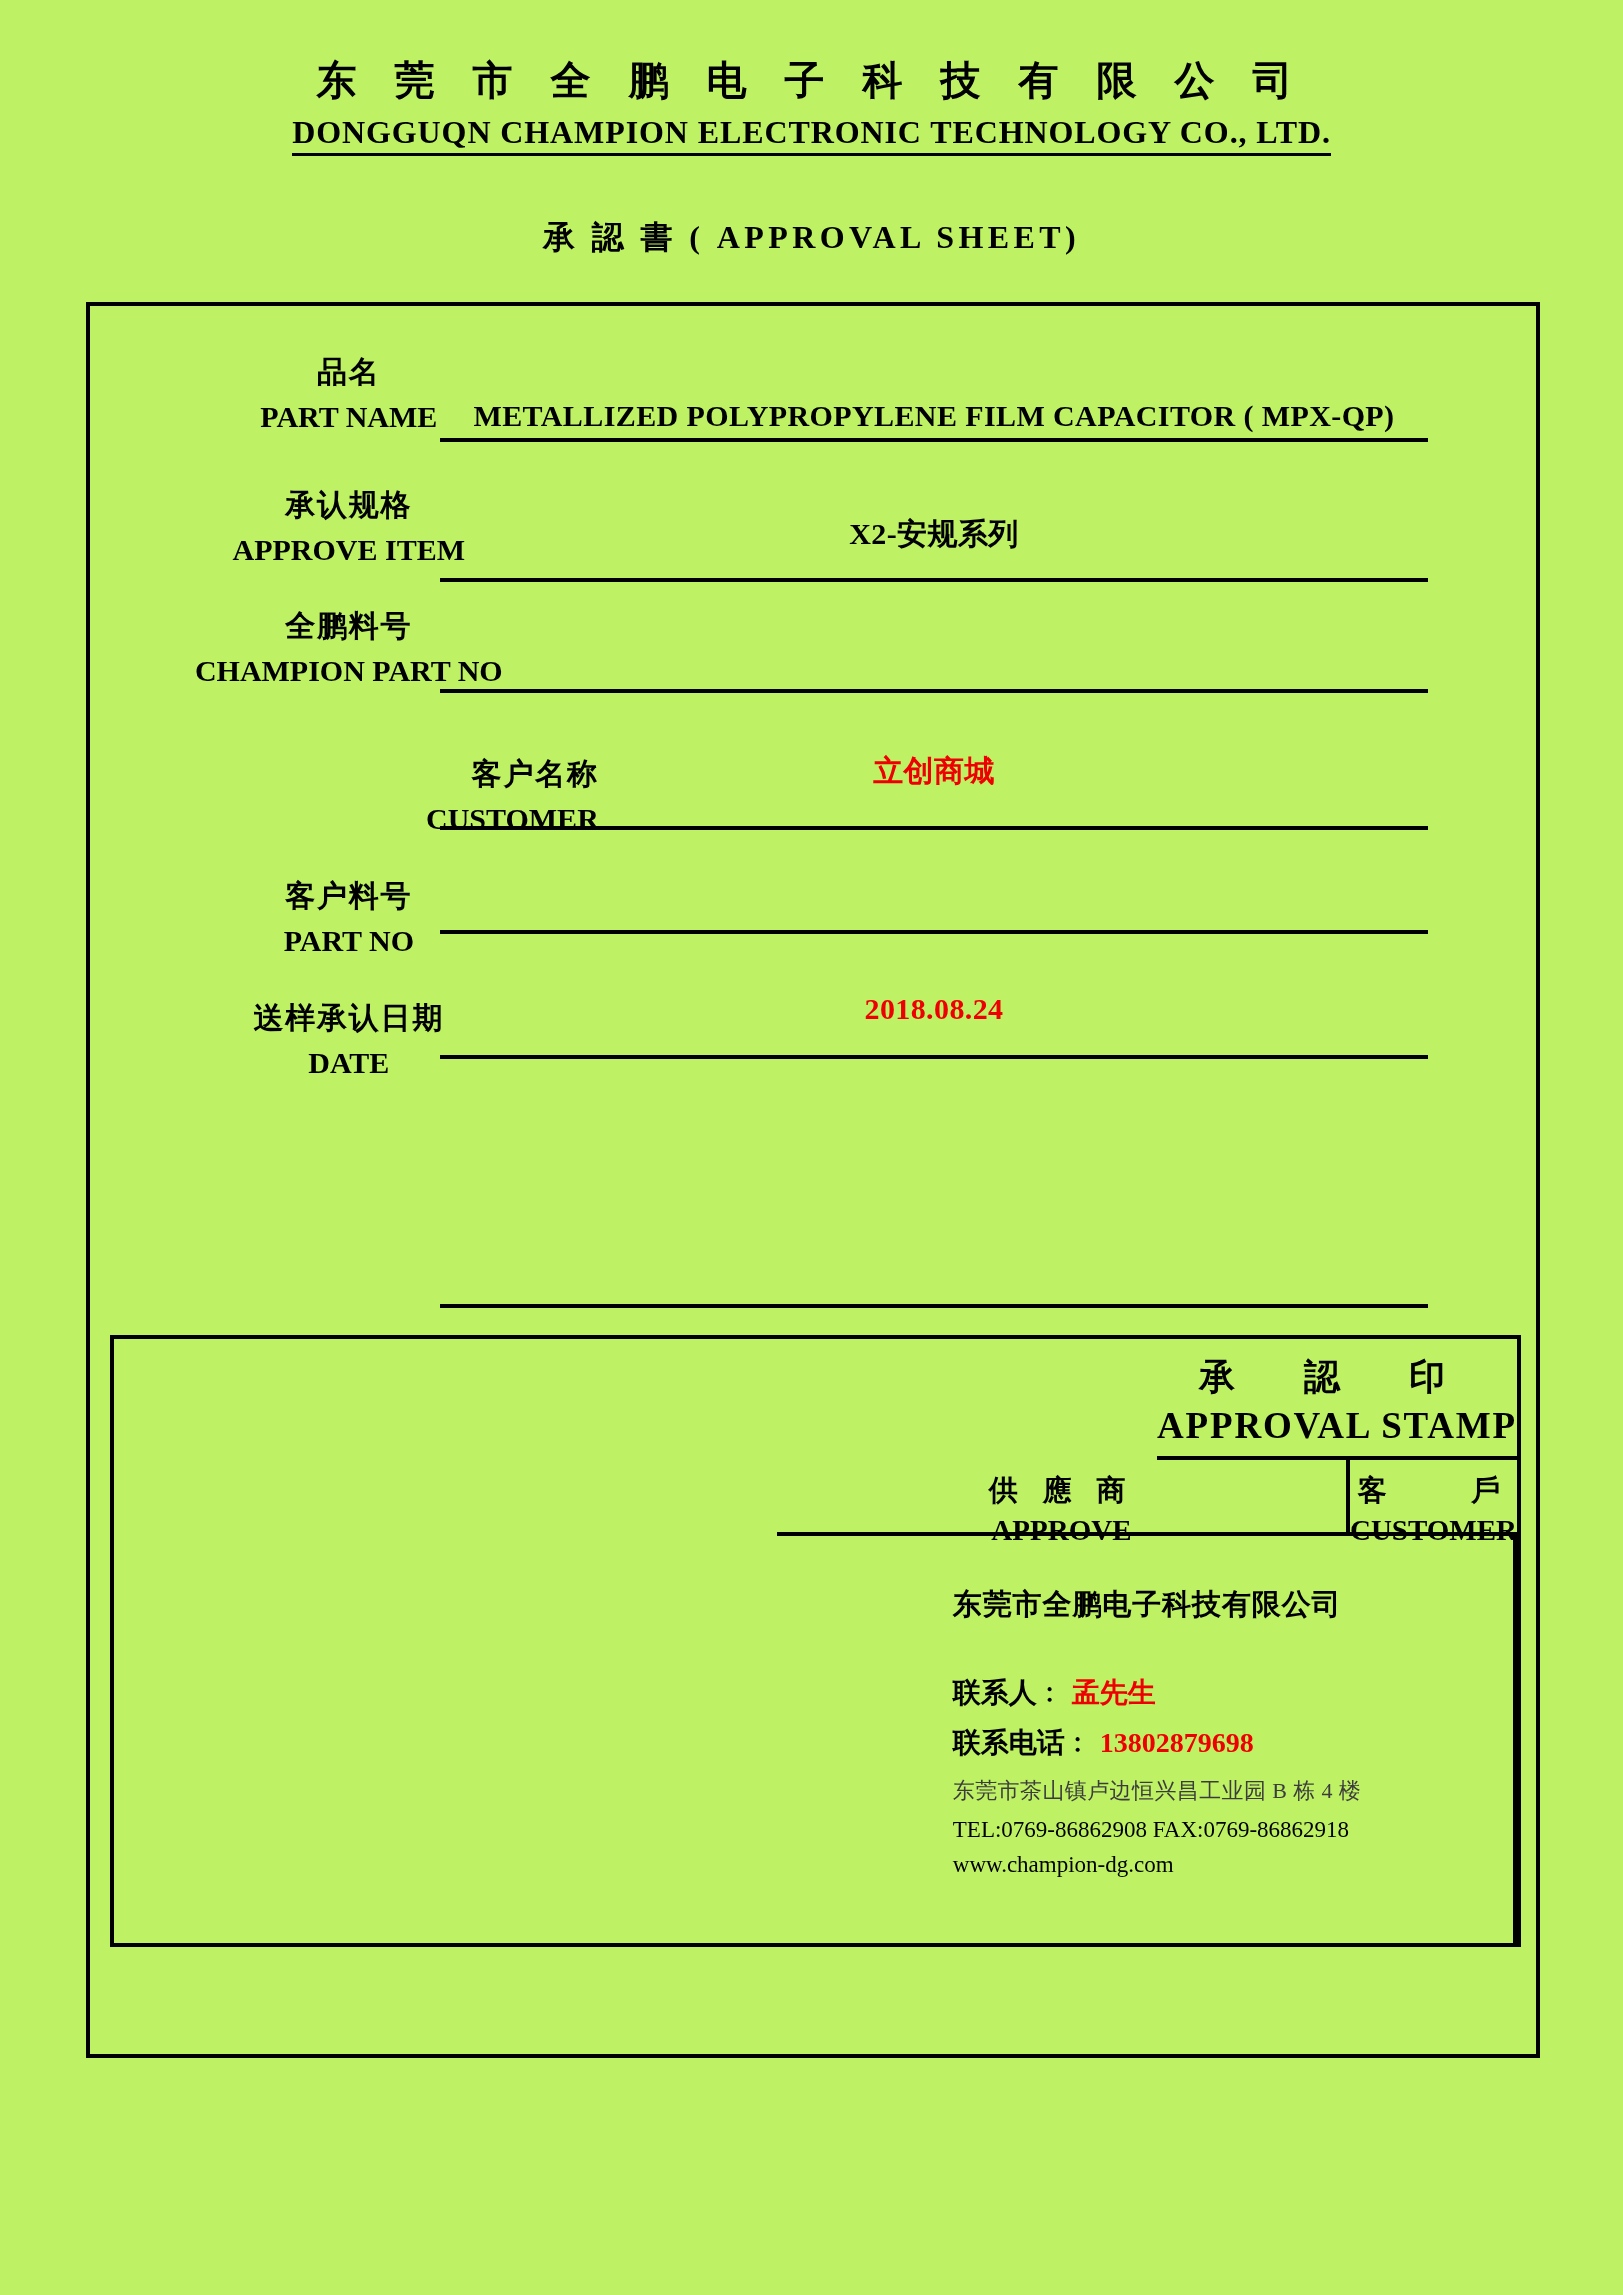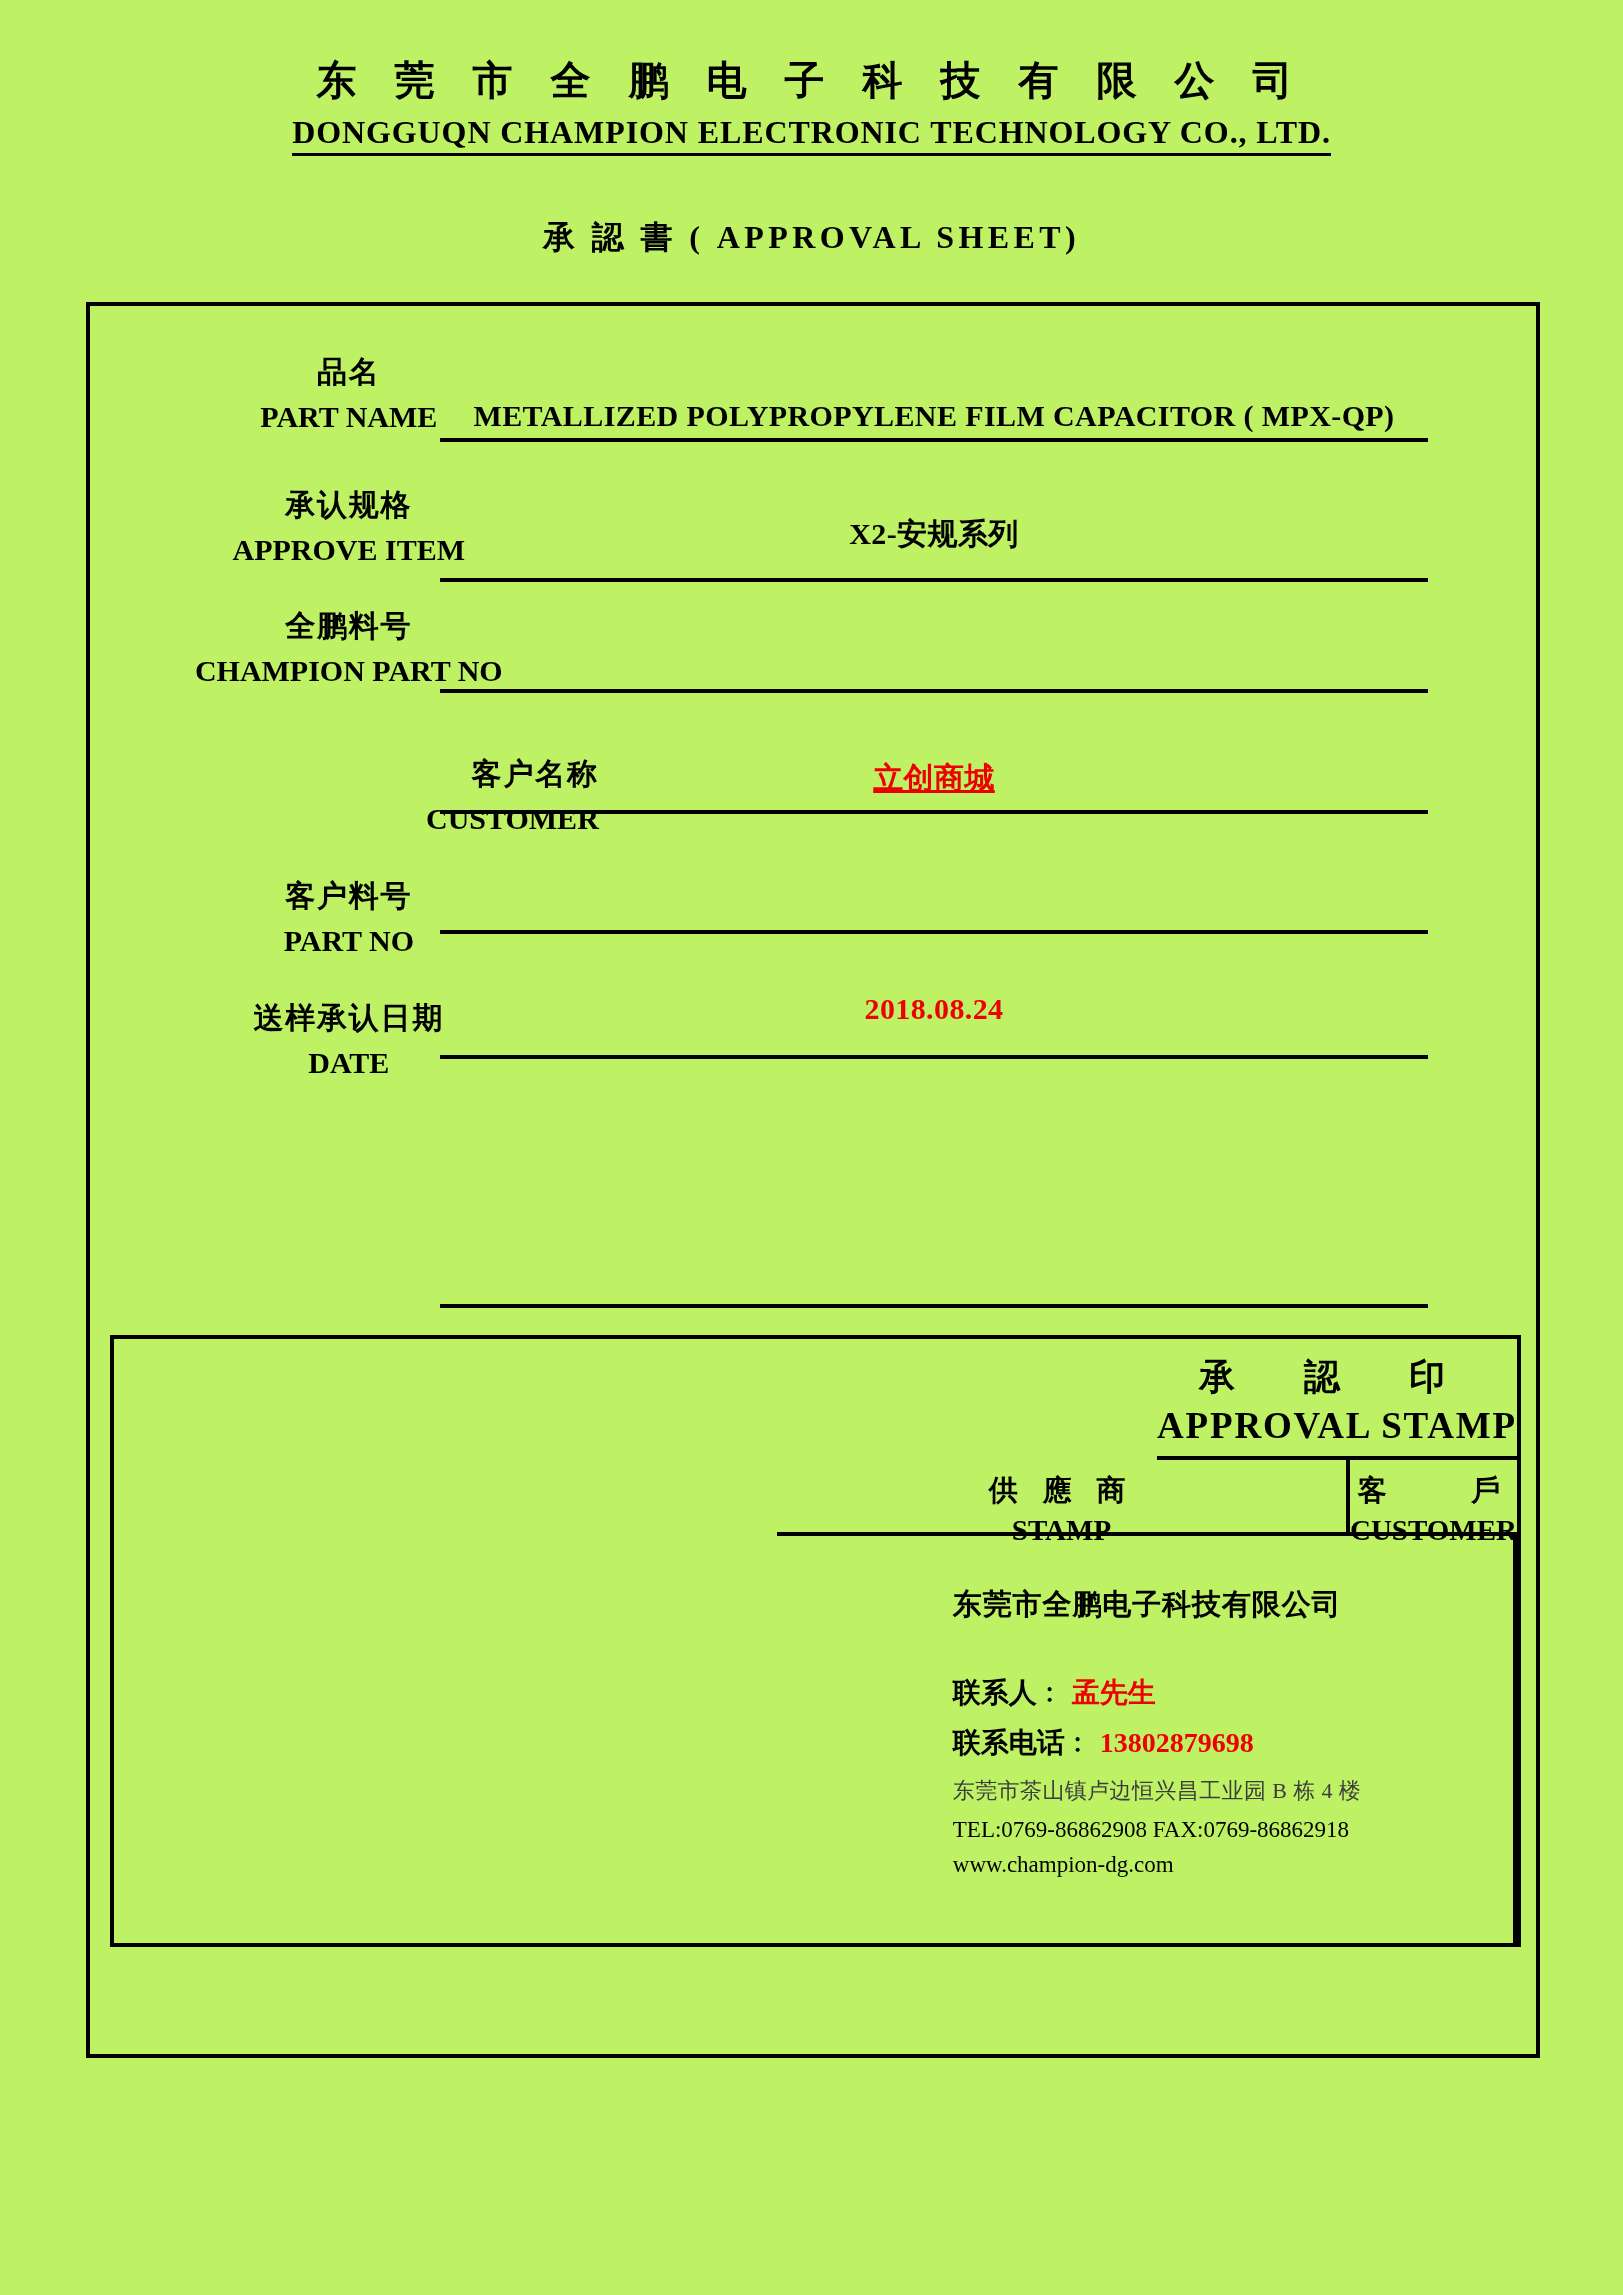--- a/index.html
+++ b/index.html
@@ -85,21 +85,21 @@
     <div class="field-label" style="top:301px;">
       <div class="cn">全鹏料号</div>
       <div class="en">CHAMPION PART NO</div>
     </div>
     <div class="field-value" style="top:301px; height:86px; padding-bottom:7px;"></div>
 
     <div class="field-label" style="top:449px;text-align:right;">
       <div class="cn">客户名称</div>
       <div class="en">CUSTOMER</div>
     </div>
-    <div class="field-value red" style="top:412px; height:96px; padding-bottom:11px;text-decoration:underline;">立创商城</div>
+    <div class="field-value red" style="top:428px; height:96px; padding-bottom:34px;">立创商城</div>
 
     <div class="field-label" style="top:571px;">
       <div class="cn">客户料号</div>
       <div class="en">PART NO</div>
     </div>
     <div class="field-value" style="top:561px; height:67px; padding-bottom:7px;"></div>
 
     <div class="field-label" style="top:693px;">
       <div class="cn">送样承认日期</div>
       <div class="en">DATE</div>
@@ -112,21 +112,21 @@
   <div class="approval-box">
 
     <div class="approval-title">
       <div class="cn">承 認 印</div>
       <div class="en">APPROVAL STAMP</div>
     </div>
 
     <div class="approval-header">
       <div class="cell left">
         <div class="cn">供 應 商</div>
-        <div class="en">STAMP</div>
+        <div class="en">APPROVE</div>
       </div>
       <div class="cell right">
         <div class="cn">客　　戶</div>
         <div class="en">CUSTOMER</div>
       </div>
     </div>
 
     <div class="approval-body">
       <div class="cell left">
         <div class="vendor-company">东莞市全鹏电子科技有限公司</div>

